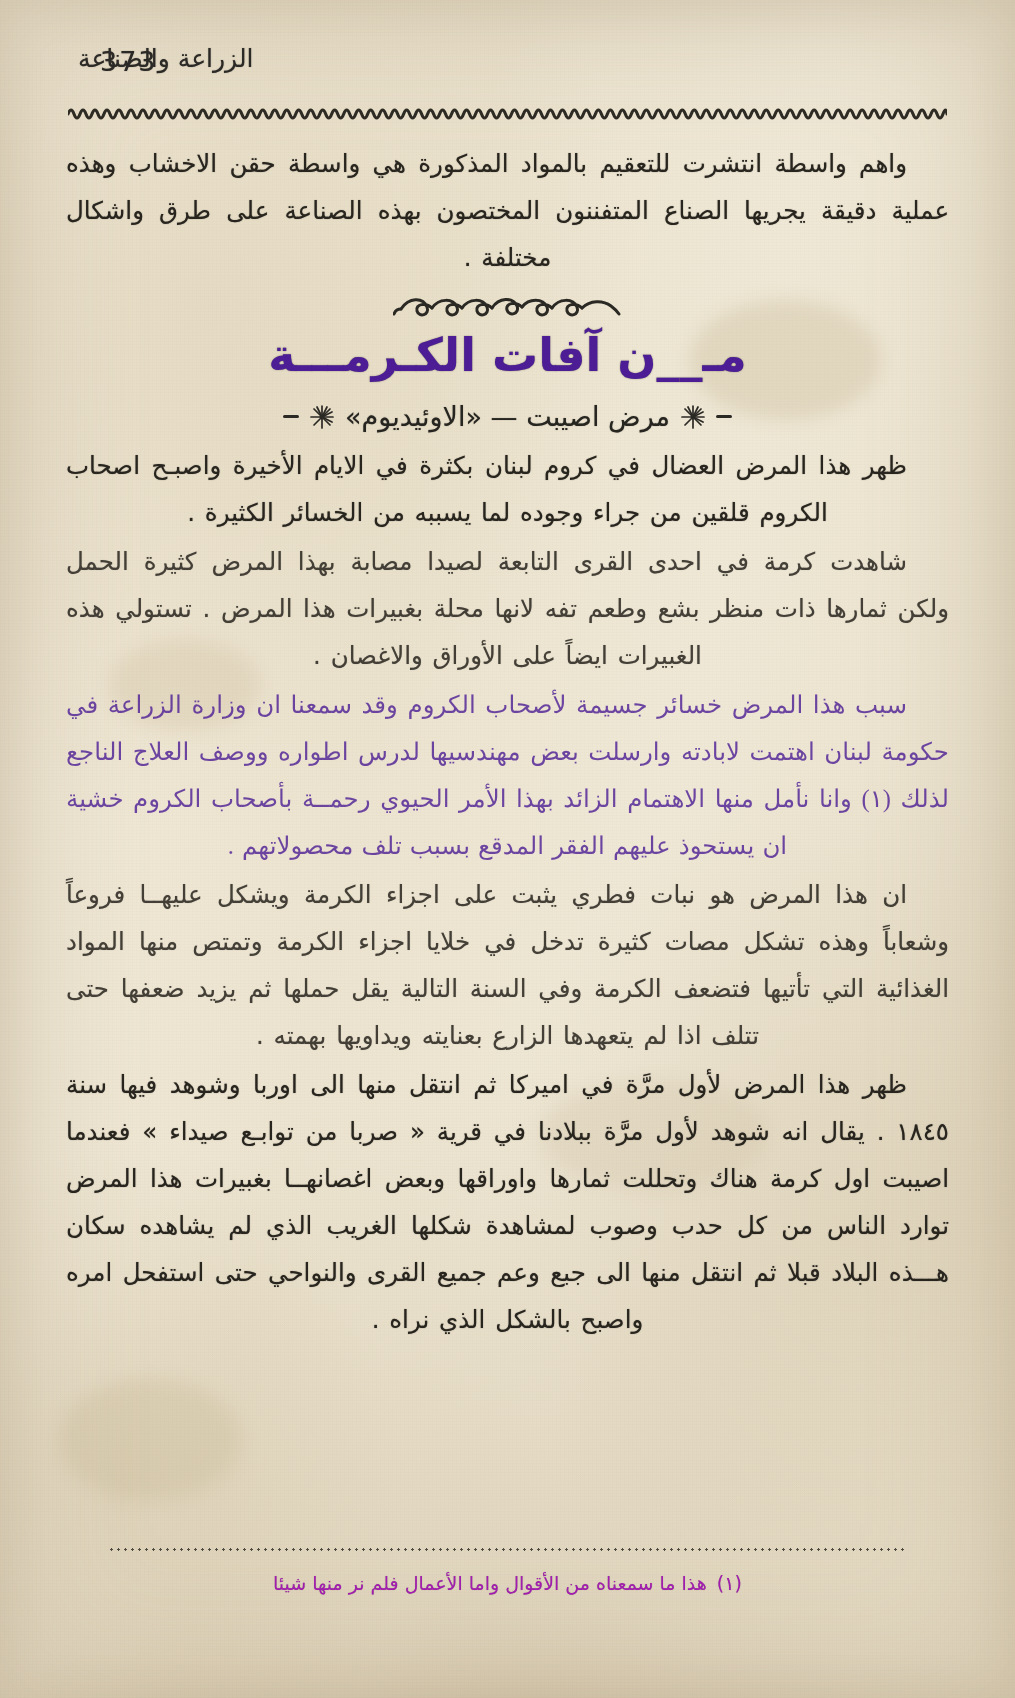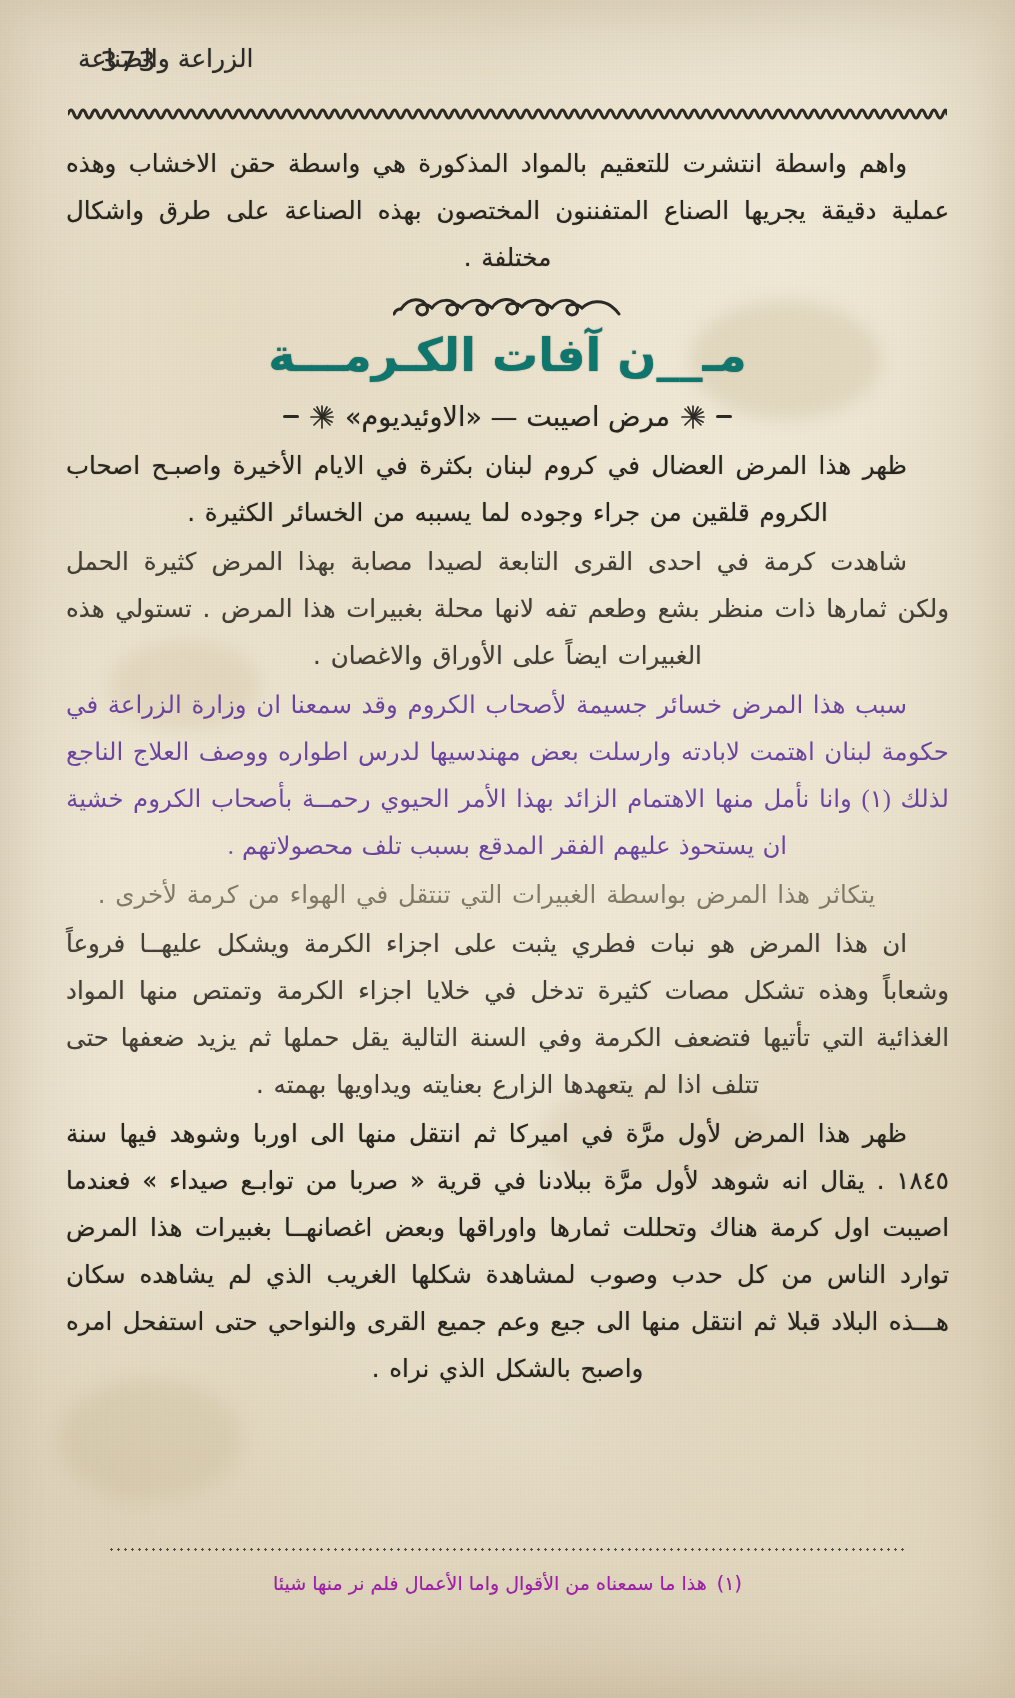--- a/index.html
+++ b/index.html
@@ -124,21 +124,21 @@
     text-align: center;
     margin: 10px 0 0 0;
     line-height: 0;
   }
   .ornament-wrap svg { display: inline-block; }
 
   .main-title {
     text-align: center;
     font-size: 46px;
     line-height: 64px;
-    color: #0f766e;
+    color: #4c1d95;
     margin: 2px 0 4px 0;
     letter-spacing: 1px;
     text-shadow: 0 0 1.4px rgba(38,36,32,.6);
   }
 
   .sub-title-row {
     display: flex;
     align-items: center;
     justify-content: center;
     gap: 10px;
@@ -284,21 +284,20 @@
       </span>
       <span class="dash-lead"></span>
     </div>
 
     <p class="para indent ink-dark">ظهر هذا المرض العضال في كروم لبنان بكثرة في الايام الأخيرة واصبـح اصحاب الكروم قلقين من جراء وجوده لما يسببه من الخسائر الكثيرة .</p>
 
     <p class="para indent ink-mid">شاهدت كرمة في احدى القرى التابعة لصيدا مصابة بهذا المرض كثيرة الحمل ولكن ثمارها ذات منظر بشع وطعم تفه لانها محلة بغبيرات هذا المرض . تستولي هذه الغبيرات ايضاً على الأوراق والاغصان .</p>
 
     <p class="para indent ink-faded">سبب هذا المرض خسائر جسيمة لأصحاب الكروم وقد سمعنا ان وزارة الزراعة في حكومة لبنان اهتمت لابادته وارسلت بعض مهندسيها لدرس اطواره ووصف العلاج الناجع لذلك (١) وانا نأمل منها الاهتمام الزائد بهذا الأمر الحيوي رحمــة بأصحاب الكروم خشية ان يستحوذ عليهم الفقر المدقع بسبب تلف محصولاتهم .</p>
 
-    <p class="para indent ink-light">يتكاثر هذا المرض بواسطة الغبيرات التي تنتقل في الهواء من كرمة لأخرى .</p>
 
     <p class="para indent ink-mid">ان هذا المرض هو نبات فطري يثبت على اجزاء الكرمة ويشكل عليهــا فروعاً وشعاباً وهذه تشكل مصات كثيرة تدخل في خلايا اجزاء الكرمة وتمتص منها المواد الغذائية التي تأتيها فتضعف الكرمة وفي السنة التالية يقل حملها ثم يزيد ضعفها حتى تتلف اذا لم يتعهدها الزارع بعنايته ويداويها بهمته .</p>
 
     <p class="para indent ink-dark">ظهر هذا المرض لأول مرَّة في اميركا ثم انتقل منها الى اوربا وشوهد فيها سنة ١٨٤٥ . يقال انه شوهد لأول مرَّة ببلادنا في قرية « صربا من توابـع صيداء » فعندما اصيبت اول كرمة هناك وتحللت ثمارها واوراقها وبعض اغصانهــا بغبيرات هذا المرض توارد الناس من كل حدب وصوب لمشاهدة شكلها الغريب الذي لم يشاهده سكان هـــذه البلاد قبلا ثم انتقل منها الى جبع وعم جميع القرى والنواحي حتى استفحل امره واصبح بالشكل الذي نراه .</p>
 
   </div>
 
   <div class="dotted-rule"></div>
   <div class="footnote">
     <span class="fn-num">(١)</span><span>هذا ما سمعناه من الأقوال واما الأعمال فلم نر منها شيئا</span>

